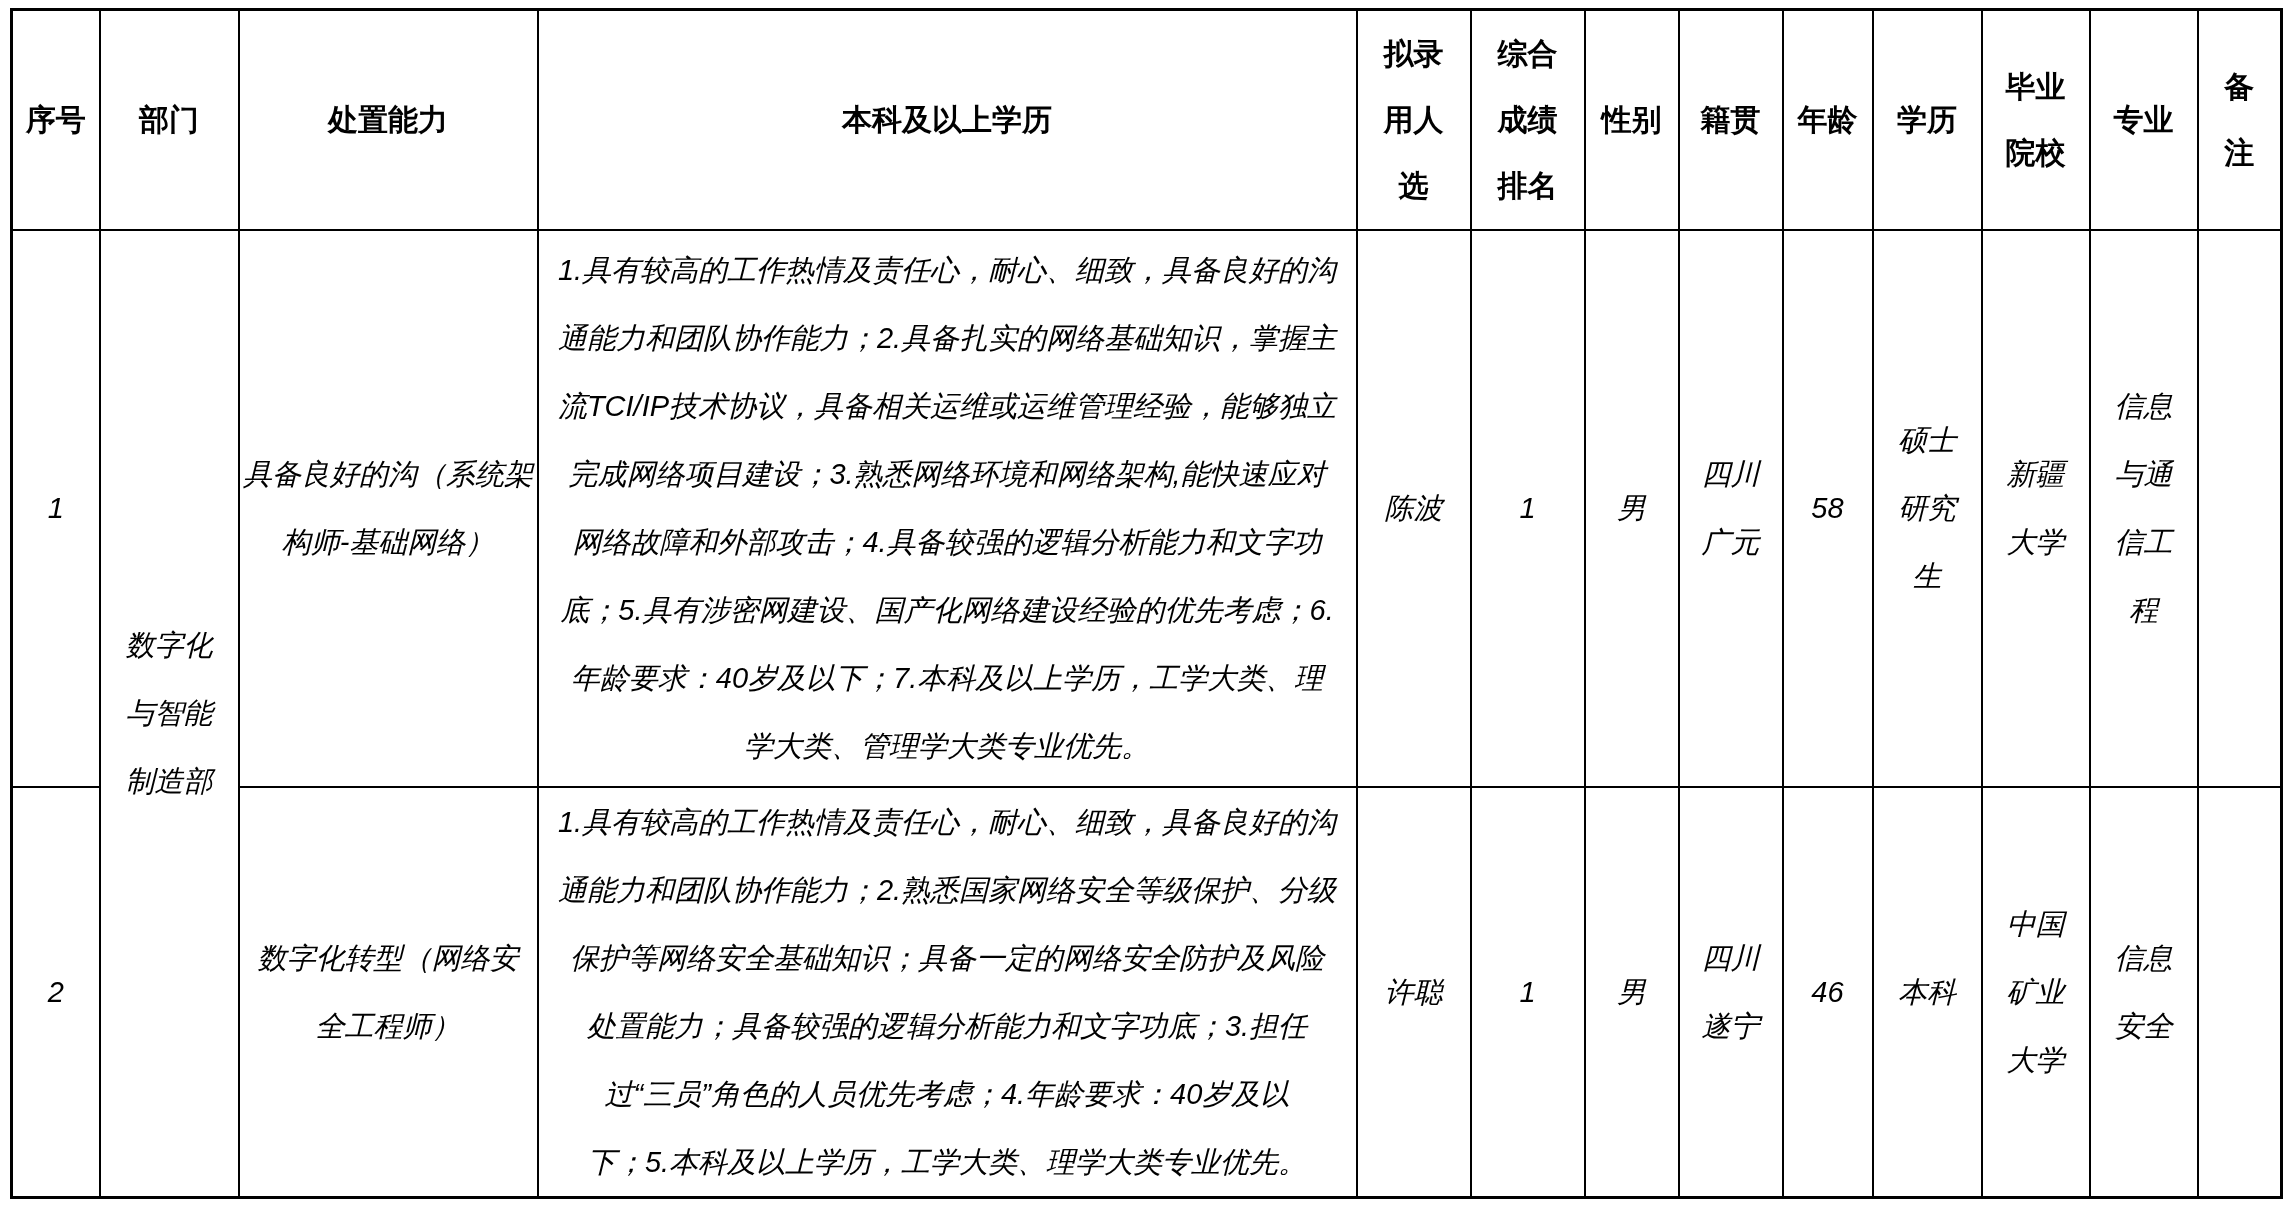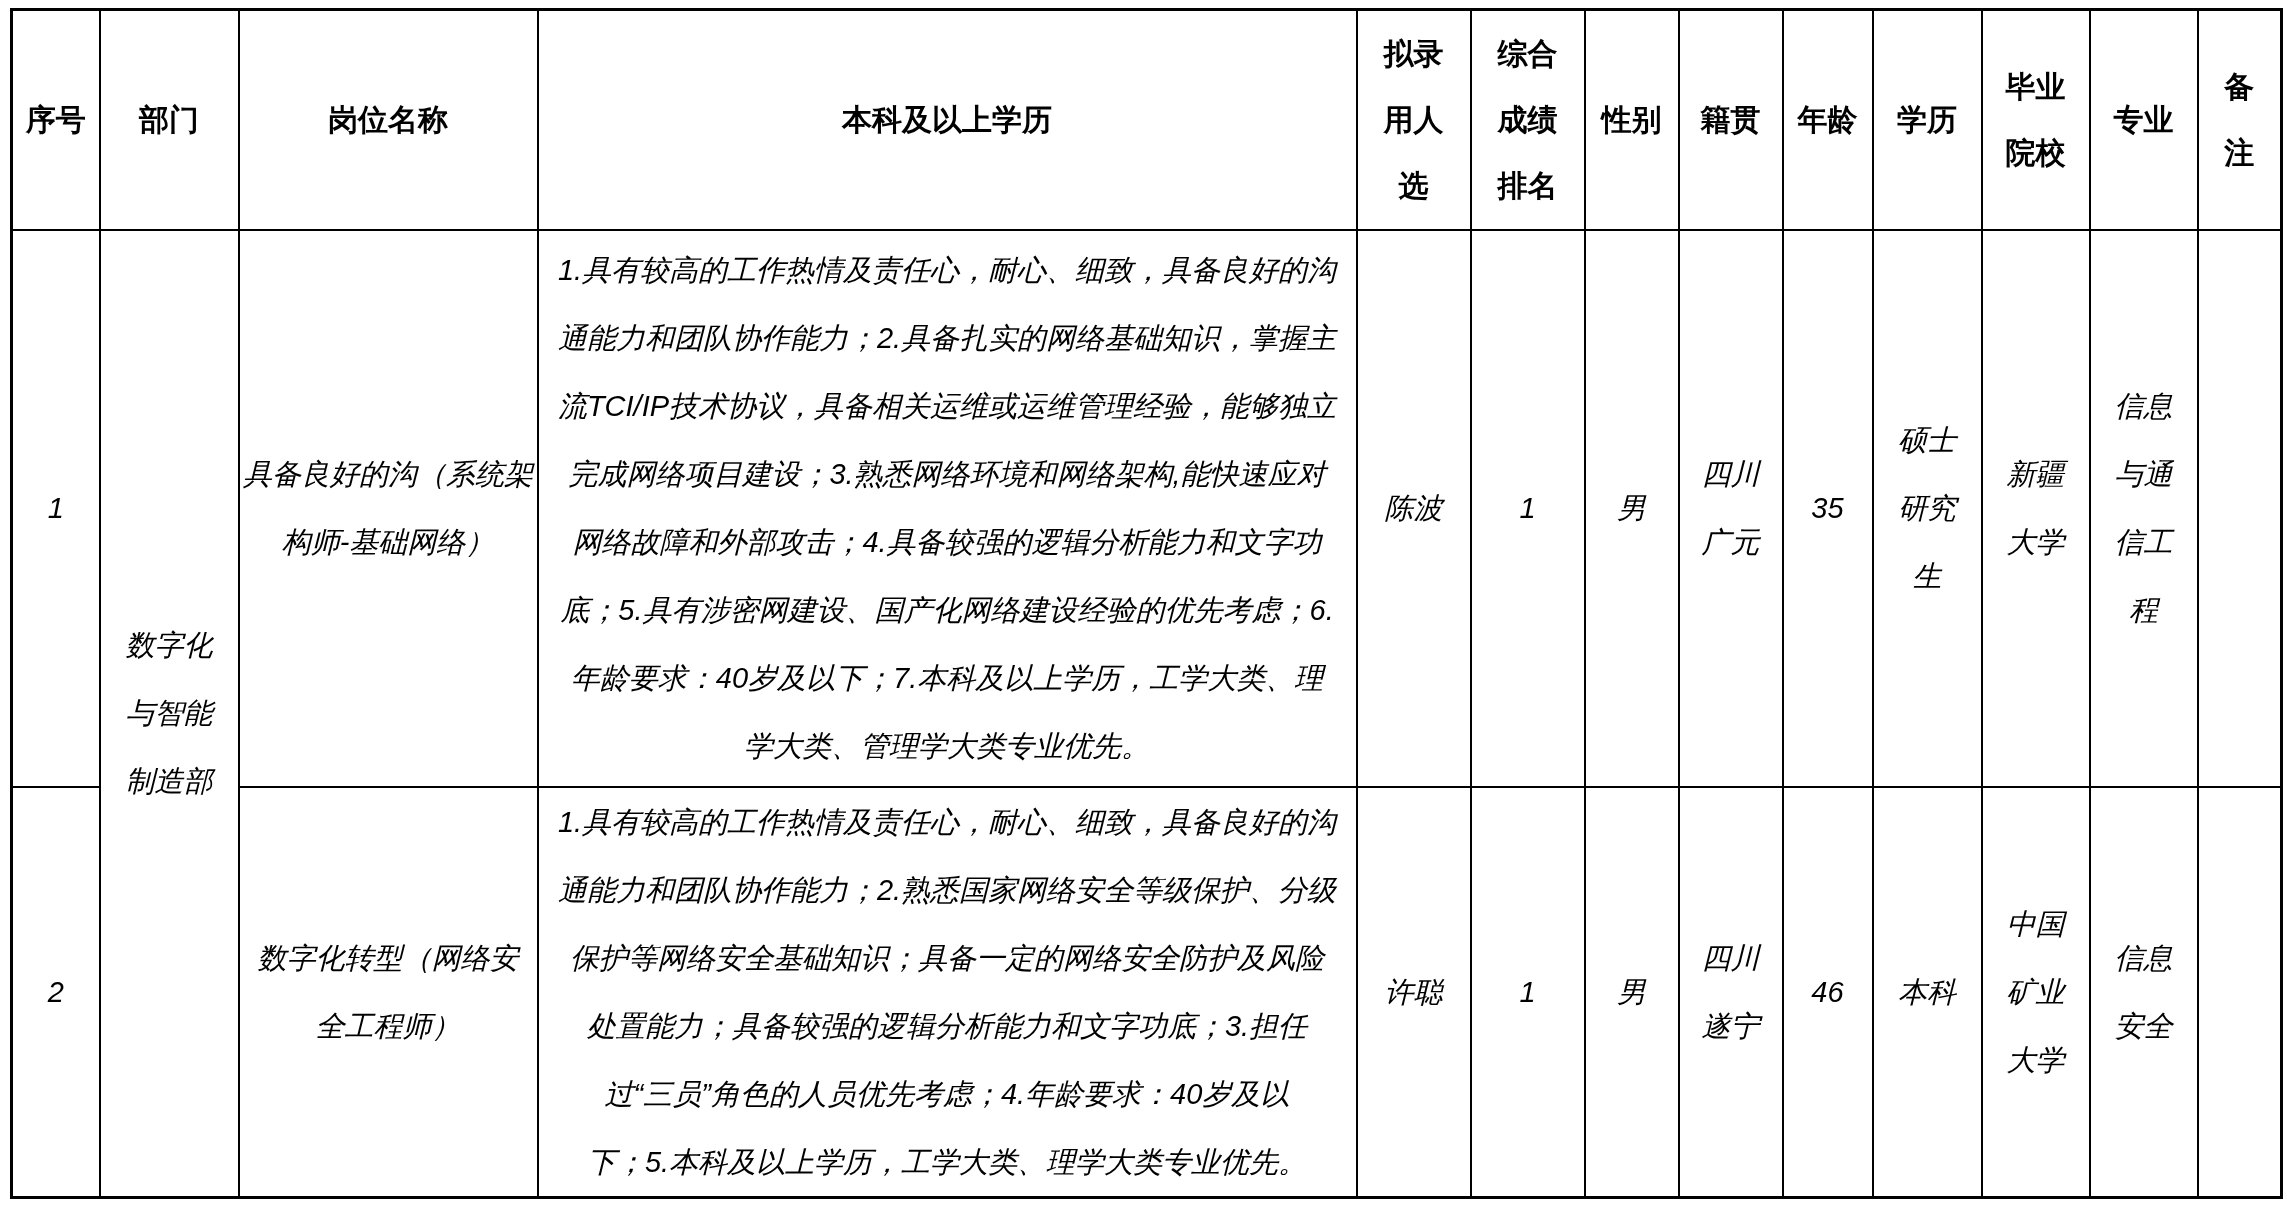--- a/index.html
+++ b/index.html
@@ -70,21 +70,21 @@
       <col style="width:90px">
       <col style="width:109px">
       <col style="width:108px">
       <col style="width:108px">
       <col style="width:84px">
     </colgroup>
     <thead>
       <tr class="header-row">
         <th>序号</th>
         <th>部门</th>
-        <th>岗位名称</th>
+        <th>处置能力</th>
         <th>本科及以上学历</th>
         <th>拟录
 用人
 选</th>
         <th>综合
 成绩
 排名</th>
         <th>性别</th>
         <th>籍贯</th>
         <th>年龄</th>
@@ -110,21 +110,21 @@
 完成网络项目建设；3.熟悉网络环境和网络架构,能快速应对
 网络故障和外部攻击；4.具备较强的逻辑分析能力和文字功
 底；5.具有涉密网建设、国产化网络建设经验的优先考虑；6.
 年龄要求：40岁及以下；7.本科及以上学历，工学大类、理
 学大类、管理学大类专业优先。</td>
         <td class="cell-candidate">陈波</td>
         <td class="cell-rank">1</td>
         <td class="cell-gender">男</td>
         <td class="cell-native-place">四川
 广元</td>
-        <td class="cell-age">35</td>
+        <td class="cell-age">58</td>
         <td class="cell-education">硕士
 研究
 生</td>
         <td class="cell-school">新疆
 大学</td>
         <td class="cell-major">信息
 与通
 信工
 程</td>
         <td class="cell-remark"></td>

